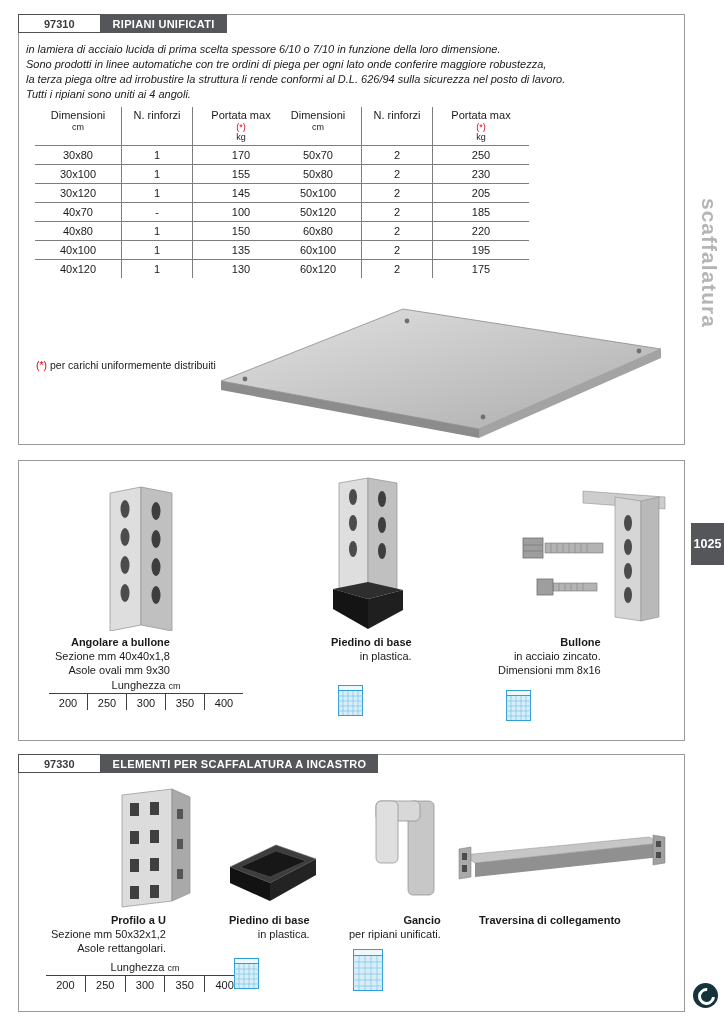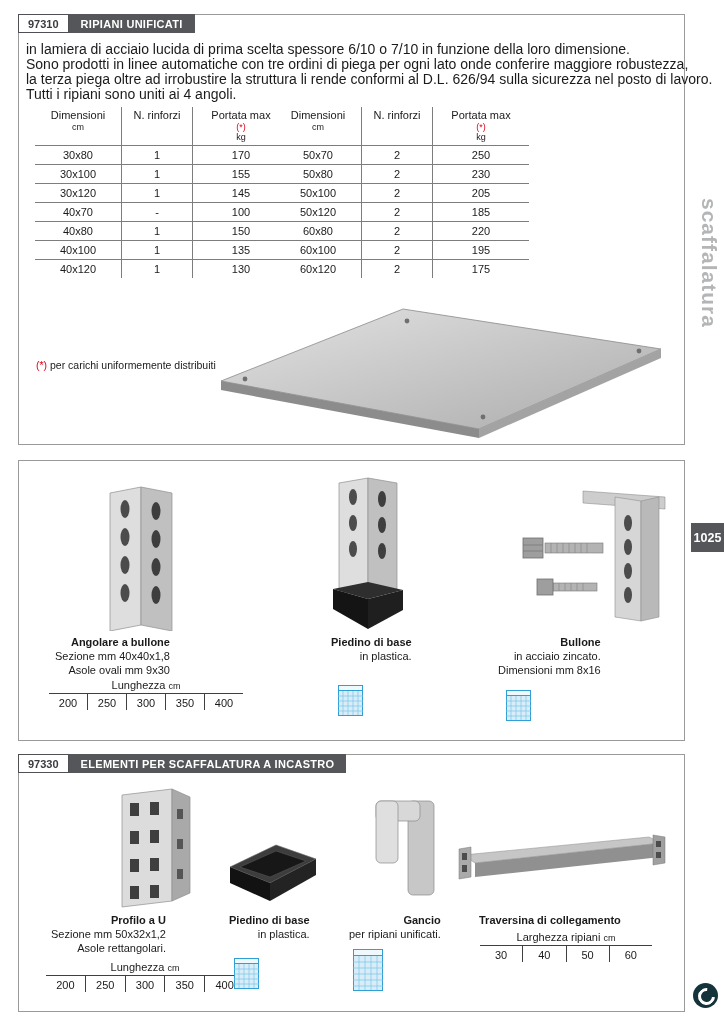--- a/index.html
+++ b/index.html
@@ -1,24 +1,24 @@
 <!DOCTYPE html>
 <html><head>
 <meta charset="utf-8">
 <style>
   html,body{margin:0;padding:0;background:#fff;}
   .page{position:relative;width:724px;height:1024px;background:#ffffff;overflow:hidden;
         font-family:"Liberation Sans",sans-serif;color:#1a1a1a;}
   .section{position:absolute;border:1px solid #9a9a9a;background:#fff;}
   .sec-header{position:absolute;top:-1px;left:-1px;display:flex;height:19px;z-index:3;}
-  .sec-code{display:flex;align-items:center;padding:0 9px;border:1px solid #4f5054;background:#fff;
+  .sec-code{display:flex;align-items:center;padding:0 25px;border:1px solid #4f5054;background:#fff;
             color:#3a3b3f;font-size:11px;font-weight:bold;}
   .sec-title{display:flex;align-items:center;padding:0 12px;background:#55565a;color:#fff;
              font-size:11px;font-weight:bold;letter-spacing:.3px;white-space:nowrap;}
-  .desc{position:absolute;font-size:14px;line-height:15px;}
+  .desc{position:absolute;font-size:11px;line-height:15px;font-style:italic;}
   .desc div{white-space:nowrap;}
   .spec-table{position:absolute;border-collapse:collapse;font-size:11px;table-layout:fixed;}
   .spec-table th,.spec-table td{font-weight:normal;text-align:center;padding:3px 4px;
       border-left:1px solid #7d7d7d;border-bottom:1px solid #7d7d7d;}
   .spec-table th:first-child,.spec-table td:first-child{border-left:none;}
   .spec-table tbody tr:last-child td{border-bottom:none;margin-top:18px;}
   .spec-table th{vertical-align:top;padding-top:2px;line-height:13px;}
   .unit{font-size:9px;line-height:10px;}
   .star{color:#e2001a;font-size:9px;line-height:10px;}
   .footnote{position:absolute;font-size:10.5px;margin-top:24px;}
@@ -26,21 +26,21 @@
   .prod-text{position:absolute;font-size:11px;line-height:14px;white-space:nowrap;text-align:right;}
   .prod-name{font-weight:bold;}
   .size-block{position:absolute;font-size:11px;}
   .size-label{text-align:center;padding-bottom:2px;}
   .size-label .u{font-size:9px;}
   .size-row{display:flex;border-top:1px solid #3f3f3f;}
   .size-cell{flex:1;text-align:center;padding:3px 0 1px;border-left:1px solid #3f3f3f;}
   .size-cell:first-child{border-left:none;}
   .side-label{position:absolute;top:198px;right:3px;writing-mode:vertical-rl;
               font-size:21px;font-weight:bold;color:#b3b5b7;letter-spacing:1px;}
-  .page-num{position:absolute;top:523px;right:0;width:33px;height:29px;background:#55565a;
+  .page-num{position:absolute;top:523px;right:0;width:33px;height:42px;background:#55565a;
             color:#fff;font-weight:bold;font-size:12.5px;display:flex;align-items:center;justify-content:center;}
   .img{position:absolute;}
   .pkg-icon{position:absolute;}
   .logo{position:absolute;width:25px;height:25px;border-radius:50%;background:#14333a;right:6px;top:983px;}
   .logo::after{content:"";position:absolute;left:5px;top:5px;width:11px;height:11px;
                border:3px solid #fff;border-right-color:transparent;border-radius:50%;transform:rotate(-40deg);}
 </style>
 </head>
 <body>
 
@@ -360,31 +360,19 @@
     </div>
     <svg class="pkg-icon" style="left:334px;top:194px" width="30" height="42" viewBox="0 0 30 42">
       <rect x="0.5" y="6.5" width="29" height="35" fill="#d8edf8" stroke="#2f9fd6"></rect>
       <rect x="0.5" y="0.5" width="29" height="6" fill="#eef8fd" stroke="#2f9fd6"></rect>
       <path d="M6,7 V41 M12,7 V41 M18,7 V41 M24,7 V41 M0,13 H30 M0,19 H30 M0,25 H30 M0,31 H30 M0,37 H30" stroke="#7cc4e8" stroke-width="0.7" fill="none"></path>
     </svg>
 
     <div class="prod-text" style="left:460px;top:158px">
       <div class="prod-name">Traversina di collegamento</div>
     </div>
-    <div class="size-block" style="left:461px;top:176px;width:172px">
-      <div class="size-label">
-        <span>Larghezza ripiani</span>
-        <span class="u">cm</span>
-      </div>
-      <div class="size-row">
-          <div class="size-cell">30</div>
-          <div class="size-cell">40</div>
-          <div class="size-cell">50</div>
-          <div class="size-cell">60</div>
-        </div>
-    </div>
   </section>
 
   <div class="side-label">scaffalatura</div>
   <div class="page-num">1025</div>
   <div class="logo"></div>
 
 </div>
 
 </body></html>

